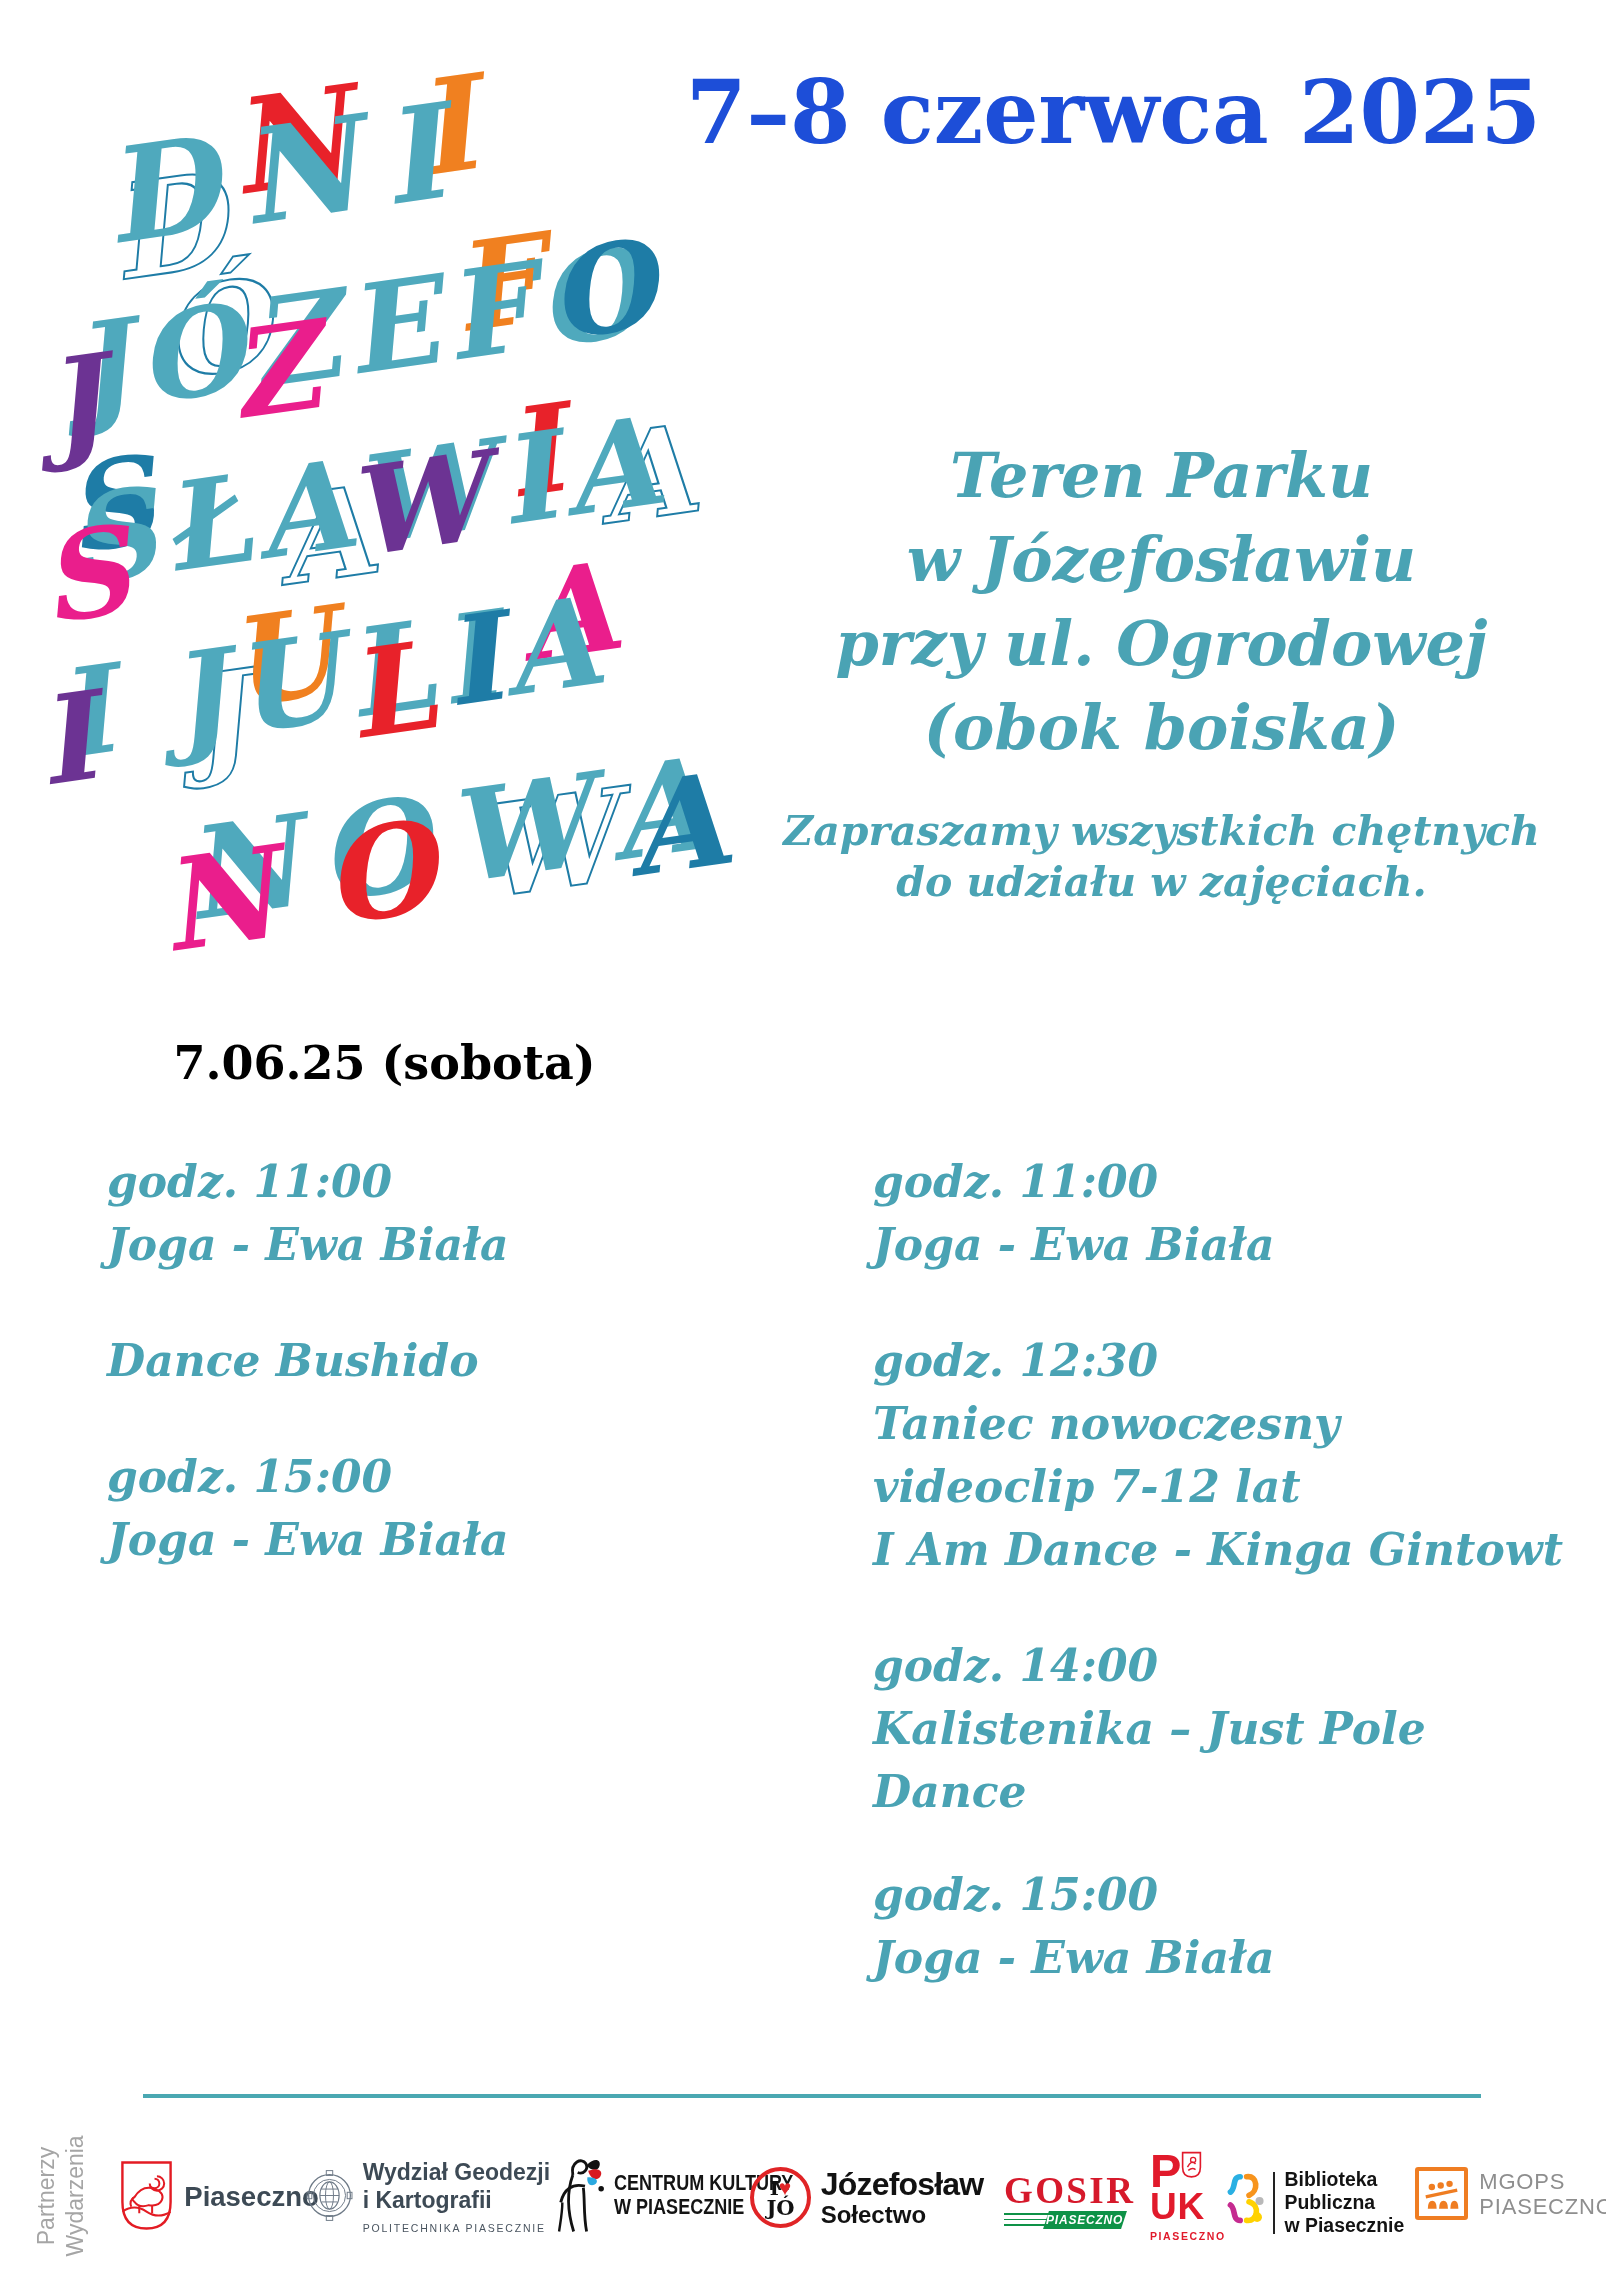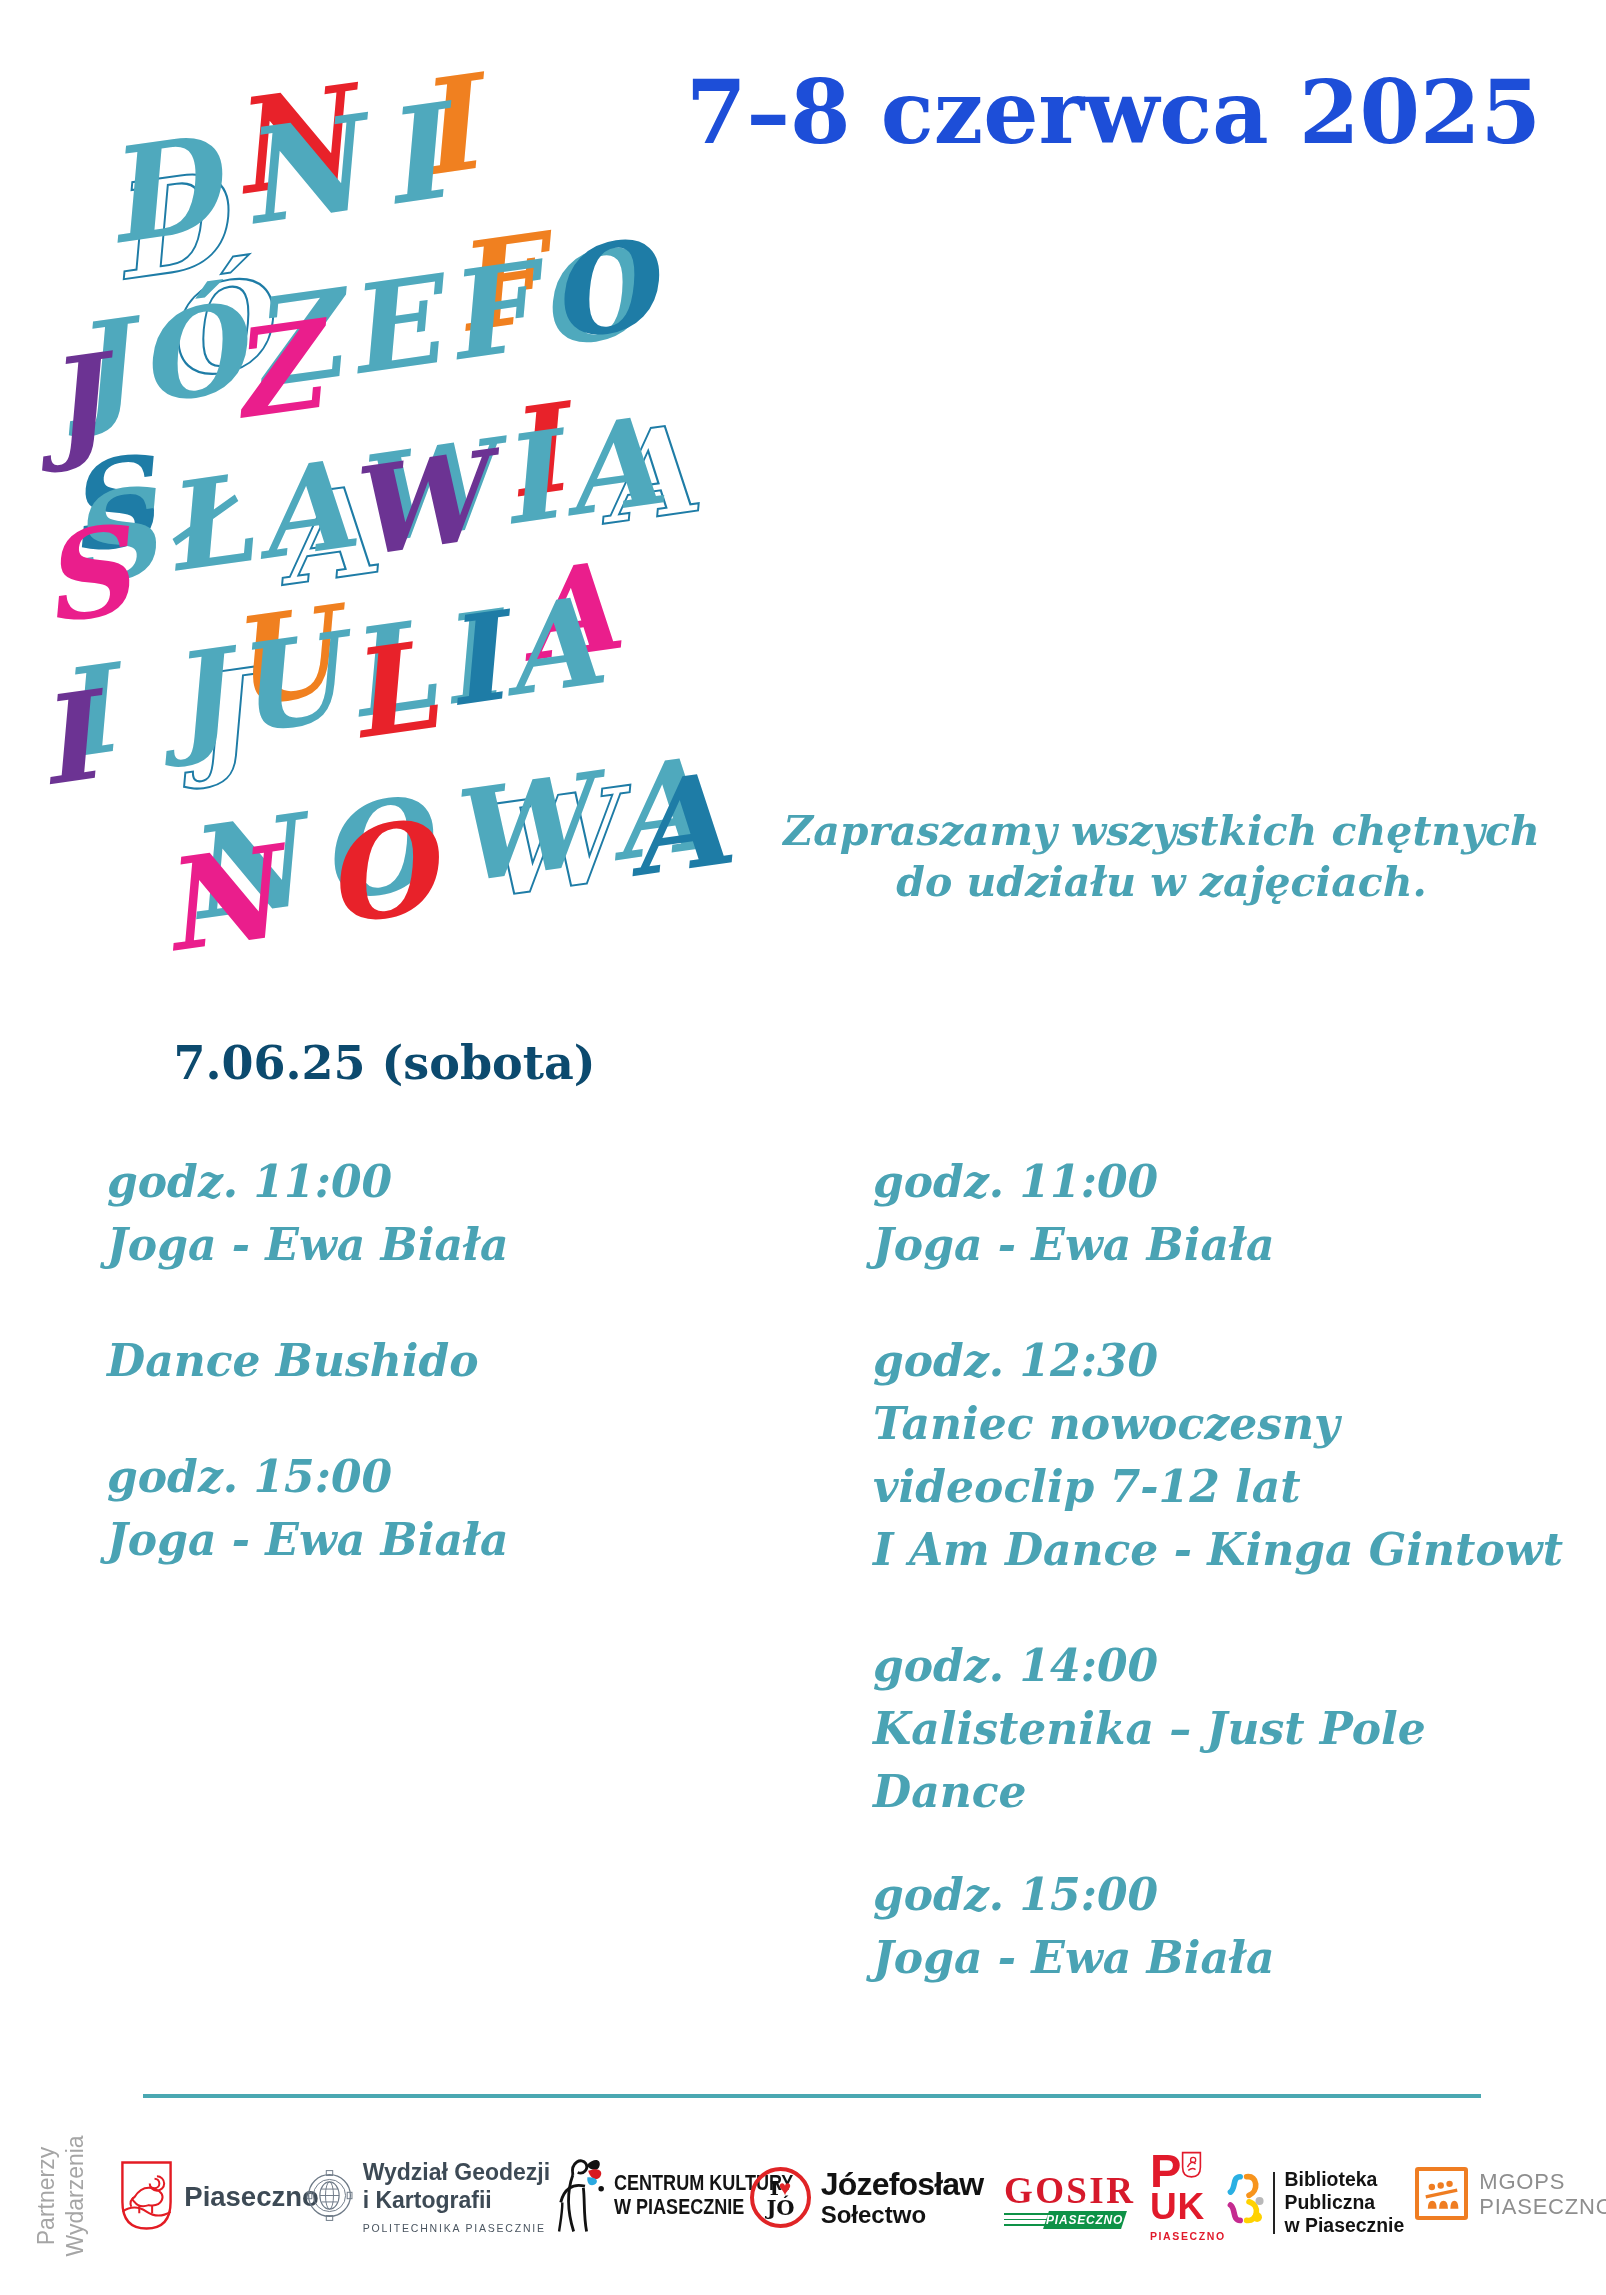--- a/index.html
+++ b/index.html
@@ -26,21 +26,21 @@
             color:#8C1A8E;}
   .location{position:absolute;left:769px;top:434px;width:785px;text-align:center;
             font-family:"DejaVu Serif",serif;font-style:italic;font-weight:bold;
             font-size:62px;line-height:84px;color:#4AA3B4;}
   .invite{position:absolute;left:769px;top:806px;width:785px;text-align:center;
           font-family:"DejaVu Serif",serif;font-style:italic;font-weight:bold;
           font-size:41px;line-height:51px;color:#4AA3B4;}
 
   
   .day-header{position:absolute;top:1036px;text-align:center;font-family:"DejaVu Serif",serif;
-              font-weight:bold;font-size:46px;color:#0c4a6e;}
+              font-weight:bold;font-size:46px;color:#000000;}
   .dh1{left:105px;width:559px;}
   .dh2{left:870px;width:680px;}
   .schedule{position:absolute;top:1150px;font-family:"DejaVu Serif",serif;font-style:italic;
             font-weight:bold;font-size:44px;line-height:63px;color:#4AA3B4;}
   .s1{left:107px;width:680px;}
   .s2{left:873px;width:713px;}
   .block{margin-bottom:53px;}
   .block.gap-sm{margin-bottom:40px;}
   .block:last-child{margin-bottom:0;}
 
@@ -100,20 +100,26 @@
       <div class="logo-line" style="left: 121px; top: 0px; font-size: 130px; letter-spacing: 24px;"><span class="logo-letter"><i class="lg base" style="color: rgb(79, 169, 189);">D</i><i class="lg acc behind" style="color: transparent; -webkit-text-stroke: 2px rgb(30, 124, 166); left: 9.7px; top: 37px;">D</i></span><span class="logo-letter"><i class="lg base" style="color: rgb(79, 169, 189);">N</i><i class="lg acc behind" style="color: rgb(232, 34, 42); left: -13px; top: -31px;">N</i></span><span class="logo-letter"><i class="lg base" style="color: rgb(79, 169, 189);">I</i><i class="lg acc behind" style="color: rgb(240, 128, 32); left: 31px; top: -24px;">I</i></span></div>
       <div class="logo-line" style="left: 65px; top: 170px;"><span class="logo-letter"><i class="lg base" style="color: rgb(79, 169, 189);">J</i><i class="lg acc" style="color: rgb(108, 51, 147); left: -24px; top: 31px;">J</i></span><span class="logo-letter"><i class="lg base" style="color: rgb(79, 169, 189);">Ó</i><i class="lg acc behind" style="color: transparent; -webkit-text-stroke: 2px rgb(30, 124, 166); left: 24px; top: -21px;">Ó</i></span><span class="logo-letter"><i class="lg base" style="color: rgb(79, 169, 189);">Z</i><i class="lg acc" style="color: rgb(234, 30, 140); left: -18px; top: 27.5px;">Z</i></span><span class="logo-letter"><i class="lg base" style="color: rgb(79, 169, 189);">E</i></span><span class="logo-letter"><i class="lg base" style="color: rgb(79, 169, 189);">F</i><i class="lg acc behind" style="color: rgb(240, 128, 32); left: 6.5px; top: -27.5px;">F</i></span><span class="logo-letter"><i class="lg base" style="color: rgb(79, 169, 189);">O</i><i class="lg acc" style="color: rgb(30, 124, 166); left: 11.3px; top: -6.5px;">O</i></span></div>
       <div class="logo-line" style="left: 36px; top: 340px;"><span class="logo-letter"><i class="lg base" style="color: rgb(79, 169, 189);">S</i><i class="lg acc behind" style="color: rgb(30, 124, 166); left: -4.9px; top: -32px;">S</i><i class="lg acc" style="color: rgb(234, 30, 140); left: -24px; top: 34px;">S</i></span><span class="logo-letter"><i class="lg base" style="color: rgb(79, 169, 189);">Ł</i></span><span class="logo-letter"><i class="lg base" style="color: rgb(79, 169, 189);">A</i><i class="lg acc behind" style="color: transparent; -webkit-text-stroke: 2px rgb(30, 124, 166); left: 24px; top: 29px;">A</i></span><span class="logo-letter"><i class="lg base" style="color: rgb(79, 169, 189);">W</i><i class="lg acc" style="color: rgb(108, 51, 147); left: -6.5px; top: 11.3px;">W</i></span><span class="logo-letter"><i class="lg base" style="color: rgb(79, 169, 189);">I</i><i class="lg acc behind" style="color: rgb(232, 34, 42); left: 4.9px; top: -26px;">I</i></span><span class="logo-letter"><i class="lg base" style="color: rgb(79, 169, 189);">A</i><i class="lg acc behind" style="color: transparent; -webkit-text-stroke: 2px rgb(30, 124, 166); left: 36px; top: 13px;">A</i></span></div>
       <div class="logo-line" style="left: 0px; top: 510px;"><span class="logo-letter"><i class="lg base" style="color: rgb(79, 169, 189);">I</i><i class="lg acc" style="color: rgb(108, 51, 147); left: -16px; top: 24px;">I</i></span><span class="logo-letter"><i class="lg base" style="color: rgb(79, 169, 189);"> </i></span><span class="logo-letter"><i class="lg base" style="color: rgb(79, 169, 189);">J</i><i class="lg acc behind" style="color: transparent; -webkit-text-stroke: 2px rgb(30, 124, 166); left: 21px; top: 24px;">J</i></span><span class="logo-letter"><i class="lg base" style="color: rgb(79, 169, 189);">U</i><i class="lg acc behind" style="color: rgb(240, 128, 32); left: -8px; top: -27.5px;">U</i></span><span class="logo-letter"><i class="lg base" style="color: rgb(79, 169, 189);">L</i><i class="lg acc" style="color: rgb(232, 34, 42); left: 3.2px; top: 21px;">L</i></span><span class="logo-letter"><i class="lg base" style="color: rgb(79, 169, 189);">I</i><i class="lg acc" style="color: rgb(30, 124, 166); left: 6.5px; top: 1.6px;">I</i></span><span class="logo-letter"><i class="lg base" style="color: rgb(79, 169, 189);">A</i><i class="lg acc behind" style="color: rgb(234, 30, 140); left: 14.6px; top: -32px;">A</i></span></div>
       <div class="logo-line" style="left: 105px; top: 684px; font-size: 126px; letter-spacing: 21px;"><span class="logo-letter"><i class="lg base" style="color: rgb(79, 169, 189);">N</i><i class="lg acc" style="color: rgb(234, 30, 140); left: -21px; top: 27.5px;">N</i></span><span class="logo-letter"><i class="lg base" style="color: rgb(79, 169, 189);">O</i><i class="lg acc" style="color: rgb(232, 34, 42); left: 8px; top: 24px;">O</i></span><span class="logo-letter"><i class="lg base" style="color: rgb(79, 169, 189);">W</i><i class="lg acc behind" style="color: transparent; -webkit-text-stroke: 2px rgb(30, 124, 166); left: 27.5px; top: 19.4px;">W</i></span><span class="logo-letter"><i class="lg base" style="color: rgb(79, 169, 189);">A</i><i class="lg acc" style="color: rgb(30, 124, 166); left: 19.4px; top: 18px;">A</i></span></div>
     </div>
 
   <div class="title">7–8 czerwca 2025</div>
 
 
+  <div class="location">
+    <div>Teren Parku</div>
+    <div>w Józefosławiu</div>
+    <div>przy ul. Ogrodowej</div>
+    <div>(obok boiska)</div>
+  </div>
 
   <div class="invite">
     <div>Zapraszamy wszystkich chętnych</div>
     <div>do udziału w zajęciach.</div>
   </div>
 
   <div class="day-header dh1">7.06.25 (sobota)</div>
 
   <div class="schedule s1">
     <div class="block">

